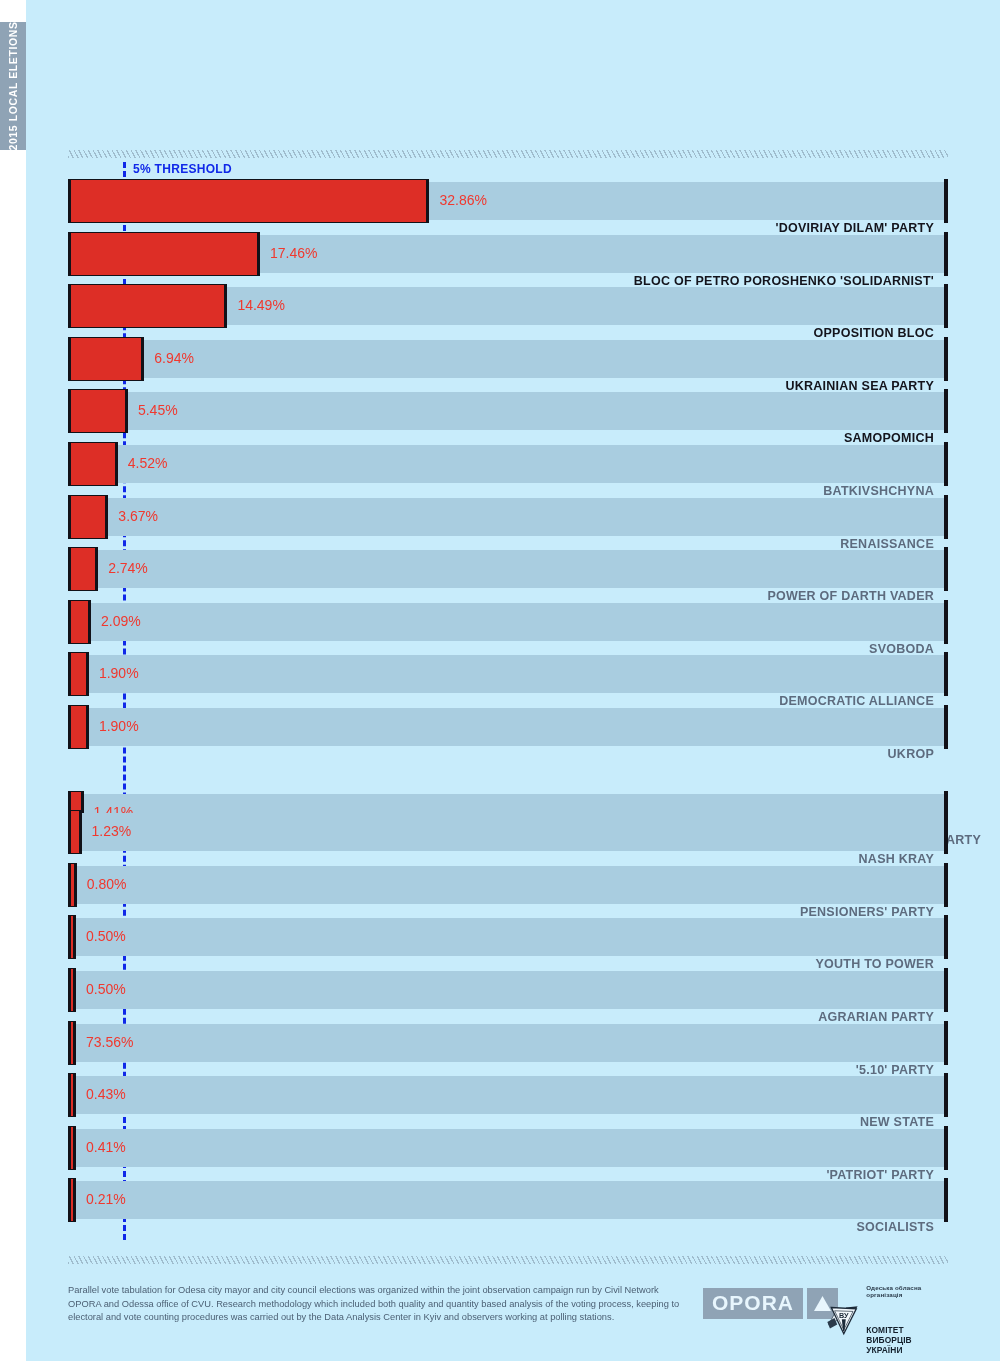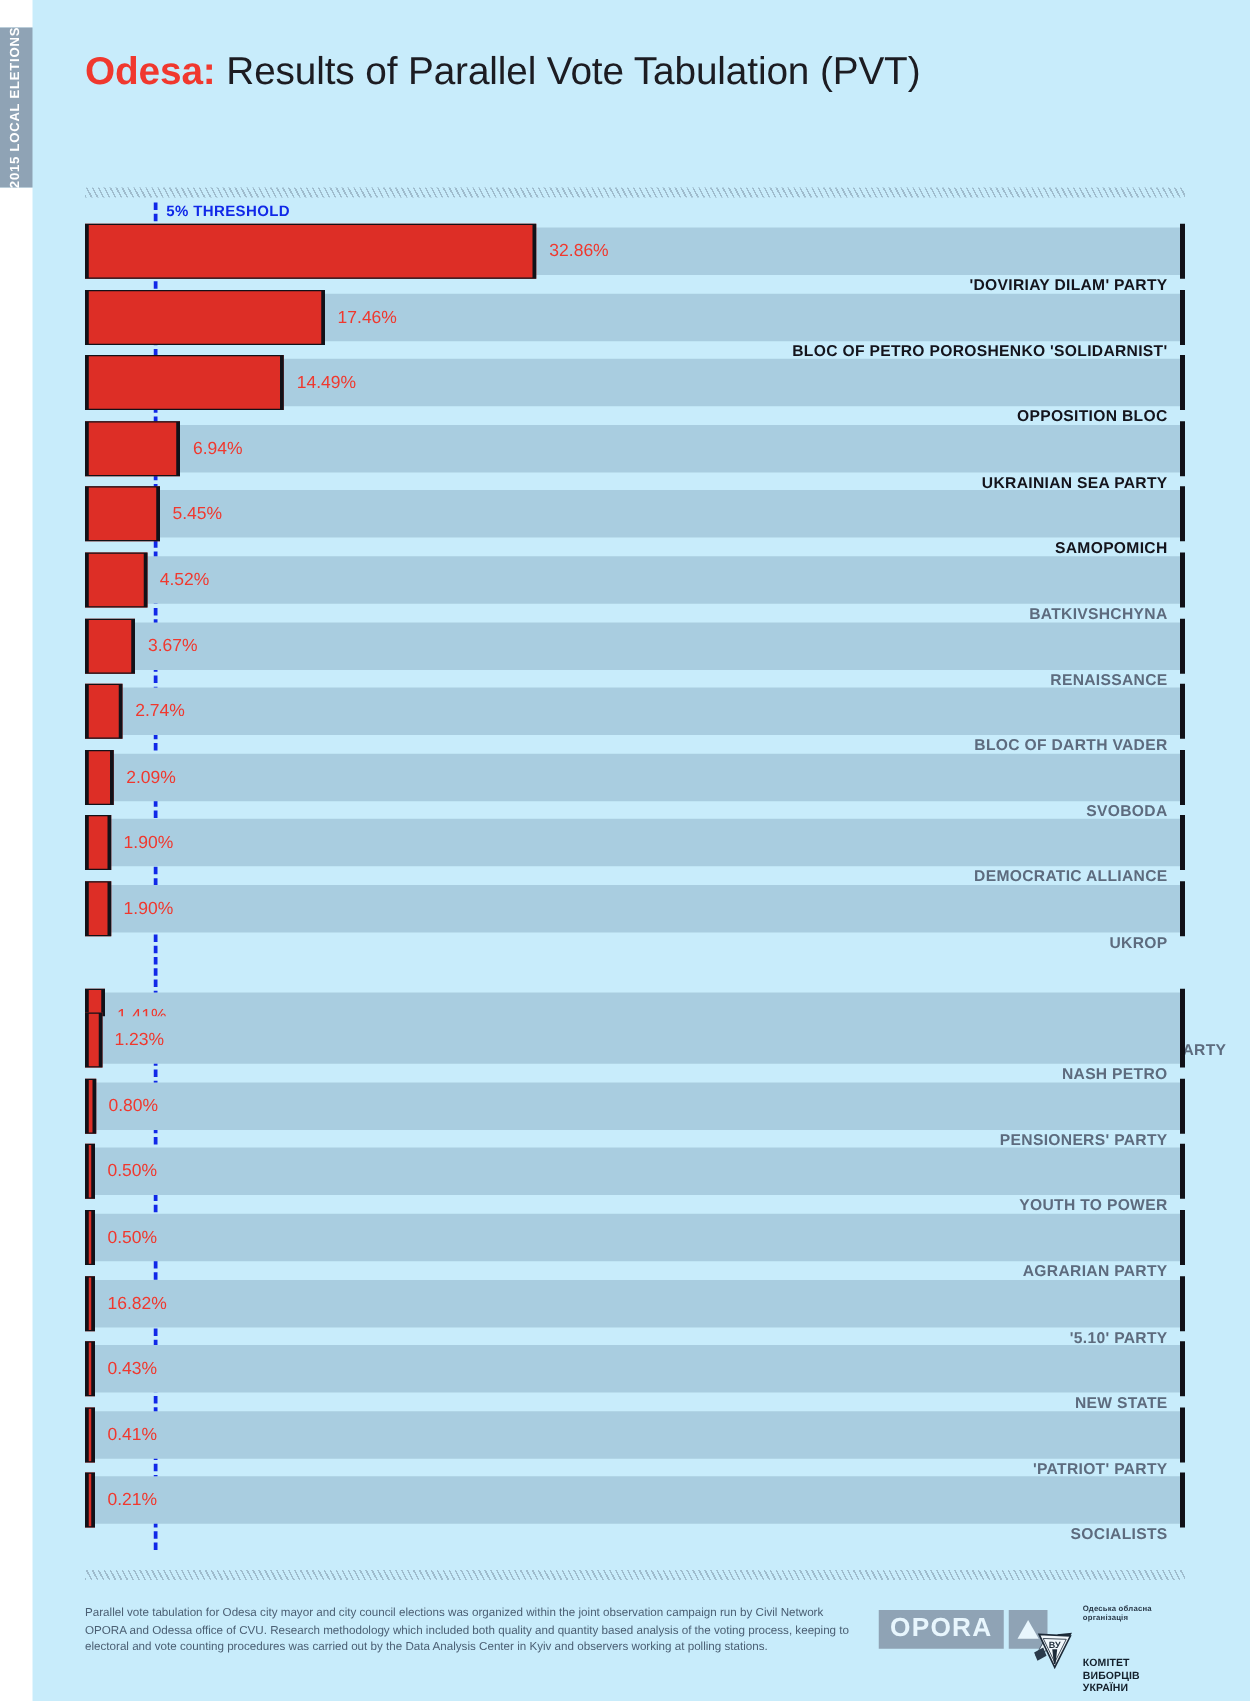--- a/index.html
+++ b/index.html
@@ -236,23 +236,20 @@
 <div id="page">
 
   <div id="ribbon-top-notch"></div>
   <div id="ribbon-bottom-notch"></div>
 
   <div id="side-ribbon">
     <span class="vtext">2015 LOCAL ELETIONS</span>
   </div>
 
   <div id="header">
-    <div id="title-line1">
-      <span id="title-city">Odesa:</span><span> Results of Parallel Vote Tabulation (PVT)</span>
-    </div>
   </div>
 
   <div class="hatch-divider" id="divider-top"></div>
 
   <div id="chart">
     <div id="threshold-label" style="left: 65px;">5% THRESHOLD</div>
     <div id="threshold-line" style="height: 1078px; left: 55px;"></div>
     <div id="rows">
         <div class="row" style="top: 20px;">
           <div class="row-band"></div>
@@ -301,21 +298,21 @@
           <div class="row-endcap"></div>
           <div class="bar" style="width: 40.37px;"></div>
           <div class="bar-value" style="left: 50.37px;">3.67%</div>
           <div class="party-label muted">RENAISSANCE</div>
         </div>
         <div class="row" style="top: 388.2px;">
           <div class="row-band"></div>
           <div class="row-endcap"></div>
           <div class="bar" style="width: 30.14px;"></div>
           <div class="bar-value" style="left: 40.14px;">2.74%</div>
-          <div class="party-label muted">BLOC OF DARTH VADER</div>
+          <div class="party-label muted">POWER OF DARTH VADER</div>
         </div>
         <div class="row" style="top: 440.8px;">
           <div class="row-band"></div>
           <div class="row-endcap"></div>
           <div class="bar" style="width: 22.99px;"></div>
           <div class="bar-value" style="left: 32.99px;">2.09%</div>
           <div class="party-label muted">SVOBODA</div>
         </div>
         <div class="row" style="top: 493.4px;">
           <div class="row-band"></div>
@@ -336,21 +333,21 @@
           <div class="row-endcap"></div>
           <div class="bar" style="width: 15.51px;"></div>
           <div class="bar-value" style="left: 25.51px;">1.41%</div>
           <div class="party-label muted">RADICAL PARTY</div>
         </div>
         <div class="row" style="top: 651.2px;">
           <div class="row-band"></div>
           <div class="row-endcap"></div>
           <div class="bar" style="width: 13.53px;"></div>
           <div class="bar-value" style="left: 23.53px;">1.23%</div>
-          <div class="party-label muted">NASH PETRO</div>
+          <div class="party-label muted">NASH KRAY</div>
         </div>
         <div class="row" style="top: 703.8px;">
           <div class="row-band"></div>
           <div class="row-endcap"></div>
           <div class="bar" style="width: 8.8px;"></div>
           <div class="bar-value" style="left: 18.8px;">0.80%</div>
           <div class="party-label muted">PENSIONERS' PARTY</div>
         </div>
         <div class="row" style="top: 756.4px;">
           <div class="row-band"></div>
@@ -363,21 +360,21 @@
           <div class="row-band"></div>
           <div class="row-endcap"></div>
           <div class="bar" style="width: 8px;"></div>
           <div class="bar-value" style="left: 18px;">0.50%</div>
           <div class="party-label muted">AGRARIAN PARTY</div>
         </div>
         <div class="row" style="top: 861.6px;">
           <div class="row-band"></div>
           <div class="row-endcap"></div>
           <div class="bar" style="width: 8px;"></div>
-          <div class="bar-value" style="left: 18px;">16.82%</div>
+          <div class="bar-value" style="left: 18px;">73.56%</div>
           <div class="party-label muted">'5.10' PARTY</div>
         </div>
         <div class="row" style="top: 914.2px;">
           <div class="row-band"></div>
           <div class="row-endcap"></div>
           <div class="bar" style="width: 8px;"></div>
           <div class="bar-value" style="left: 18px;">0.43%</div>
           <div class="party-label muted">NEW STATE</div>
         </div>
         <div class="row" style="top: 966.8px;">

